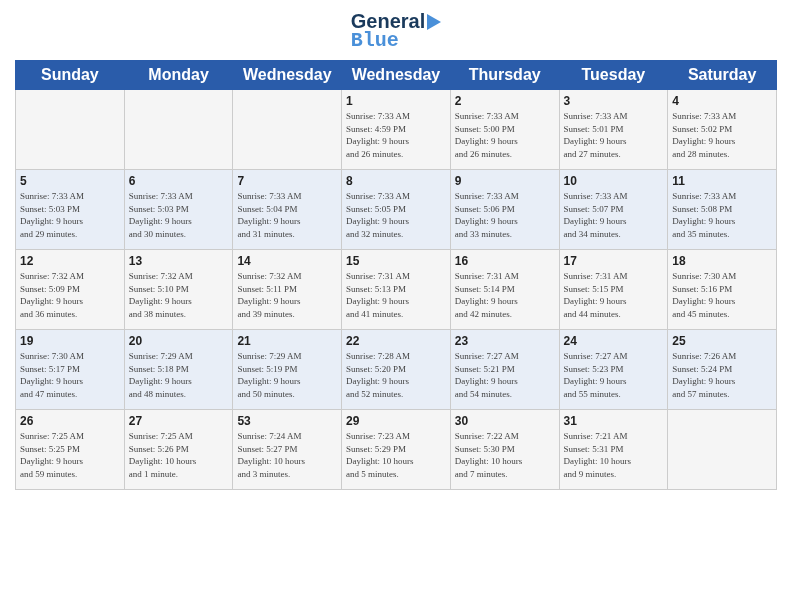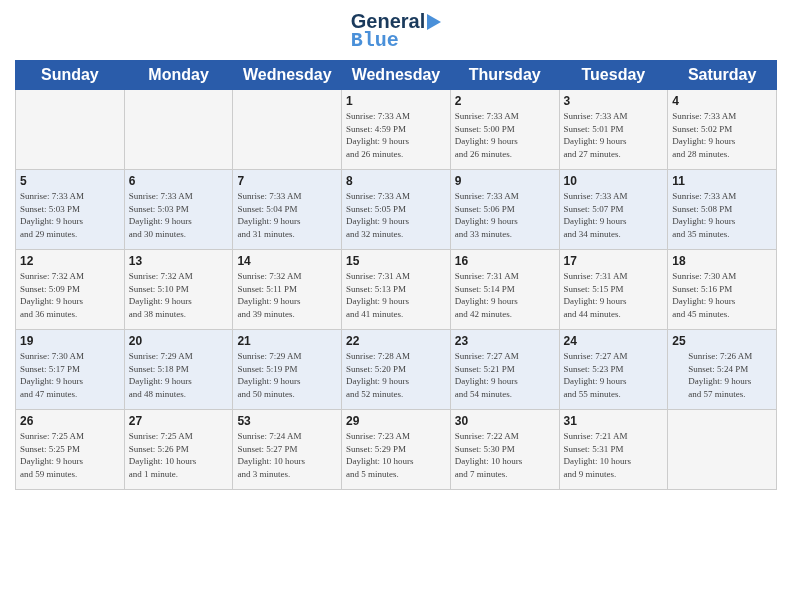--- a/index.html
+++ b/index.html
@@ -305,21 +305,21 @@
           </td>
           <td>
             <span class="day-num">24</span>
             <div class="cell-info" style="white-space: pre-line;">Sunrise: 7:27 AM
 Sunset: 5:23 PM
 Daylight: 9 hours
 and 55 minutes.</div>
           </td>
           <td>
             <span class="day-num">25</span>
-            <div class="cell-info" style="white-space: pre-line; margin-left: 16px;">Sunrise: 7:26 AM
+            <div class="cell-info" style="white-space: pre-line;">Sunrise: 7:26 AM
 Sunset: 5:24 PM
 Daylight: 9 hours
 and 57 minutes.</div>
           </td>
         </tr>
         <tr>
           <td>
             <span class="day-num">26</span>
             <div class="cell-info" style="white-space: pre-line;">Sunrise: 7:25 AM
 Sunset: 5:25 PM

